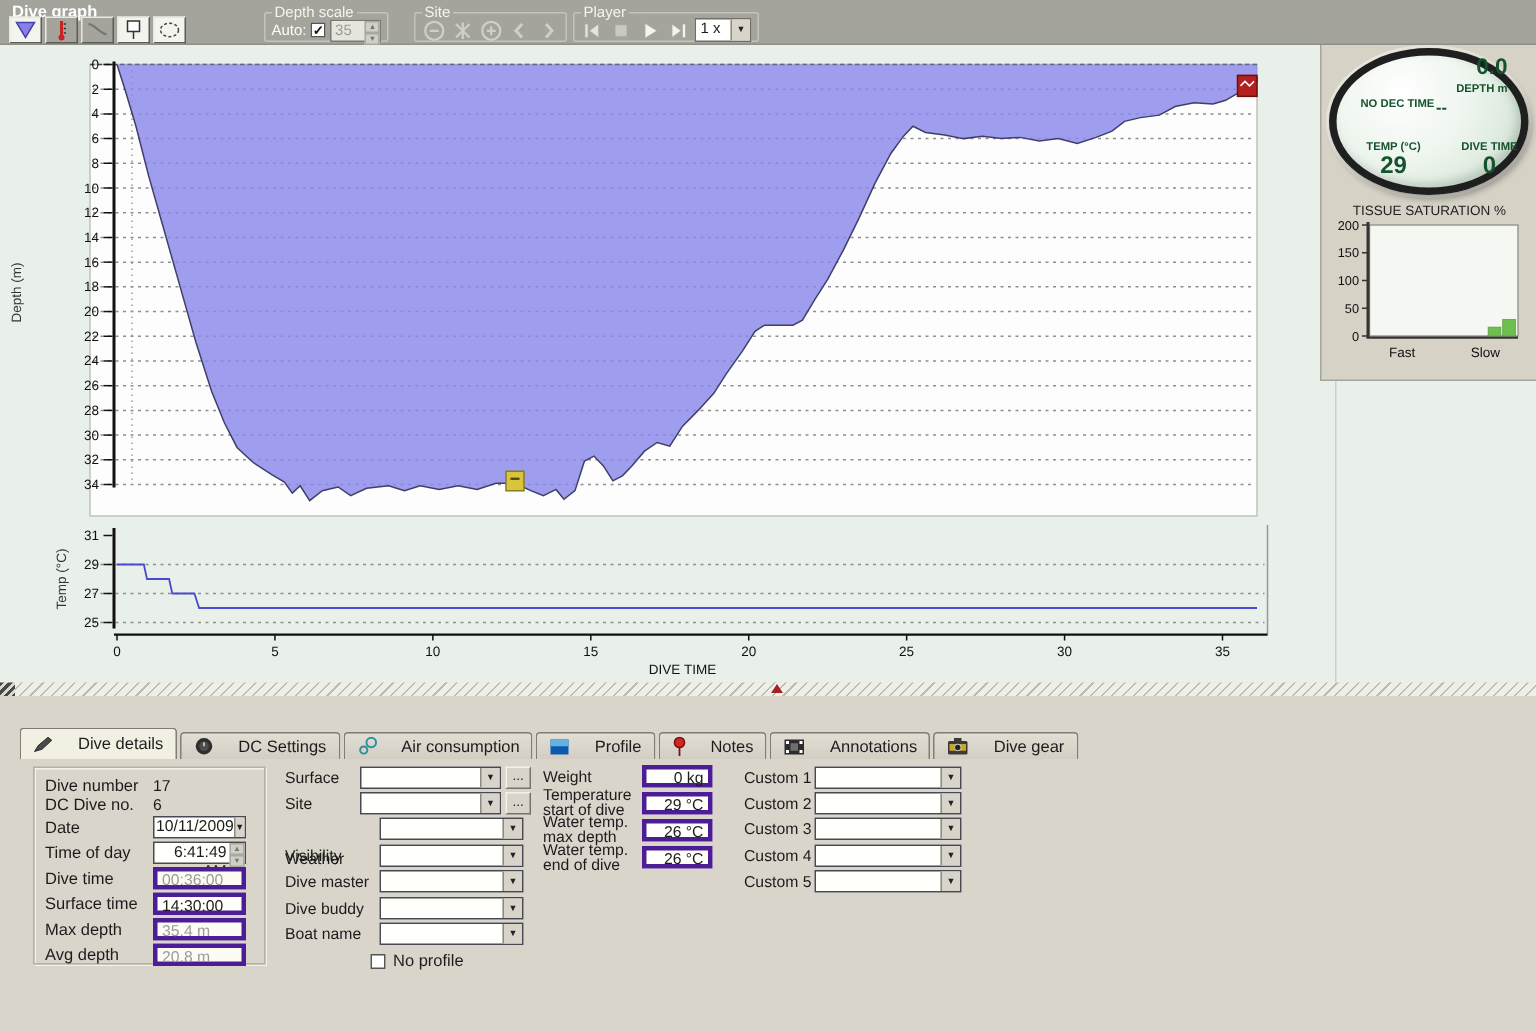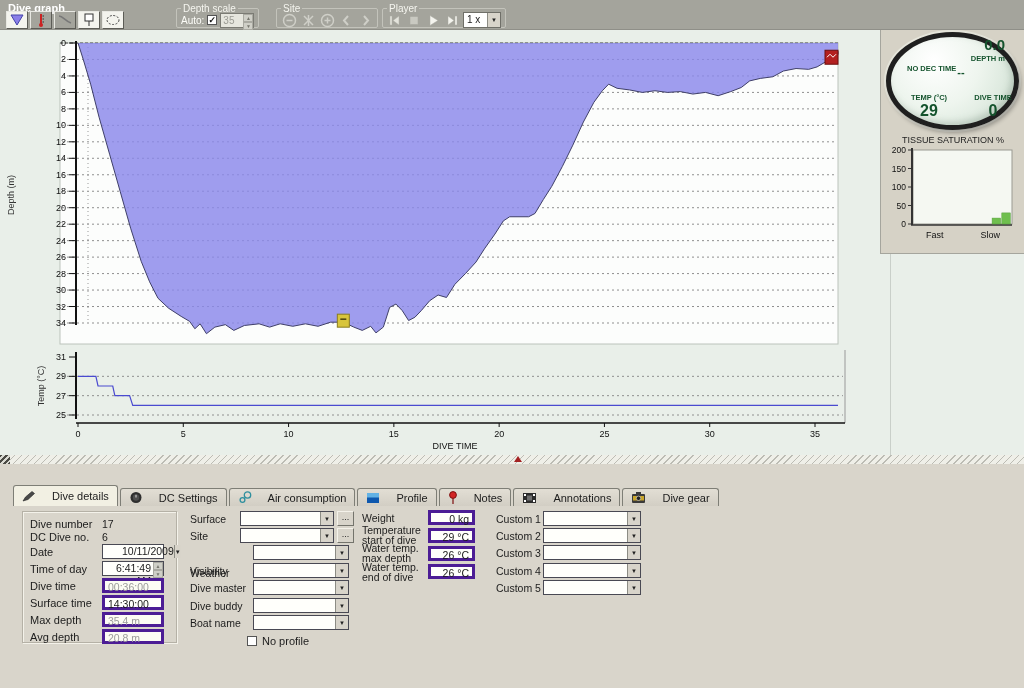--- a/index.html
+++ b/index.html
@@ -85,21 +85,21 @@
   #details-panel { position:absolute; left:0; top:506px; width:1024px; height:182px; background:#d9d5cb; }
 
   #group-left { position:absolute; left:22px; top:5px; width:155px; height:132px;
                 border:1px solid #b5b1a6; box-shadow:inset 1px 1px 0 #f4f2ea, 1px 1px 0 #f4f2ea; padding:5px 0 0 7px; }
   .grow { display:flex; align-items:center; height:17px; }
   .grow.short { height:13px; }
   .grow .lbl { width:72px; }
   .txt { height:15px; line-height:13px; padding:0 3px; background:#fffffb; border:3px solid #4c1d95; font-size:10.5px; }
   .txt.dis { color:#9b9b9b; background:#fcfcf4; }
   .combo { display:flex; height:15px; border:1px solid #494953; background:#fffffb; cursor:pointer; }
-  .combo .cval { flex:1; font-size:10.5px; line-height:13px; padding-left:19px; white-space:nowrap; }
+  .combo .cval { flex:1; font-size:10.5px; line-height:13px; padding-left:1px; white-space:nowrap; }
   .combo .dd-arrow { border-left:1px solid #8c8c84; }
   .spinfield { display:flex; height:15px; border:1px solid #494953; background:#fffffb; }
   .spinfield .cval { flex:1; font-size:10.5px; line-height:13px; text-align:right; padding-right:2px; }
   .more-btn { height:15px; width:17px; background:#d8d4ca; border:1px solid; border-color:#f4f2ea #74746c #74746c #f4f2ea;
               font-size:9px; line-height:11px; text-align:center; cursor:pointer; }
   .abs { position:absolute; }
   .flabel { font-size:10.5px; line-height:10px; }
   .num { font-size:10.5px; }
   #no-profile-row { display:flex; align-items:center; gap:5px; }
 

